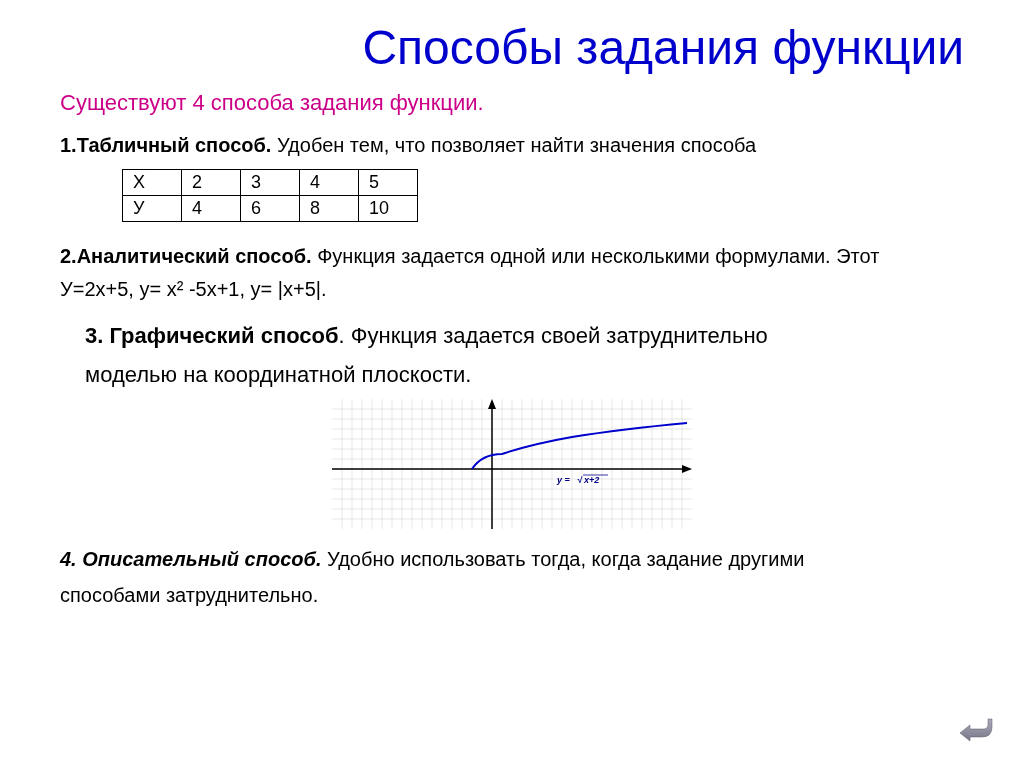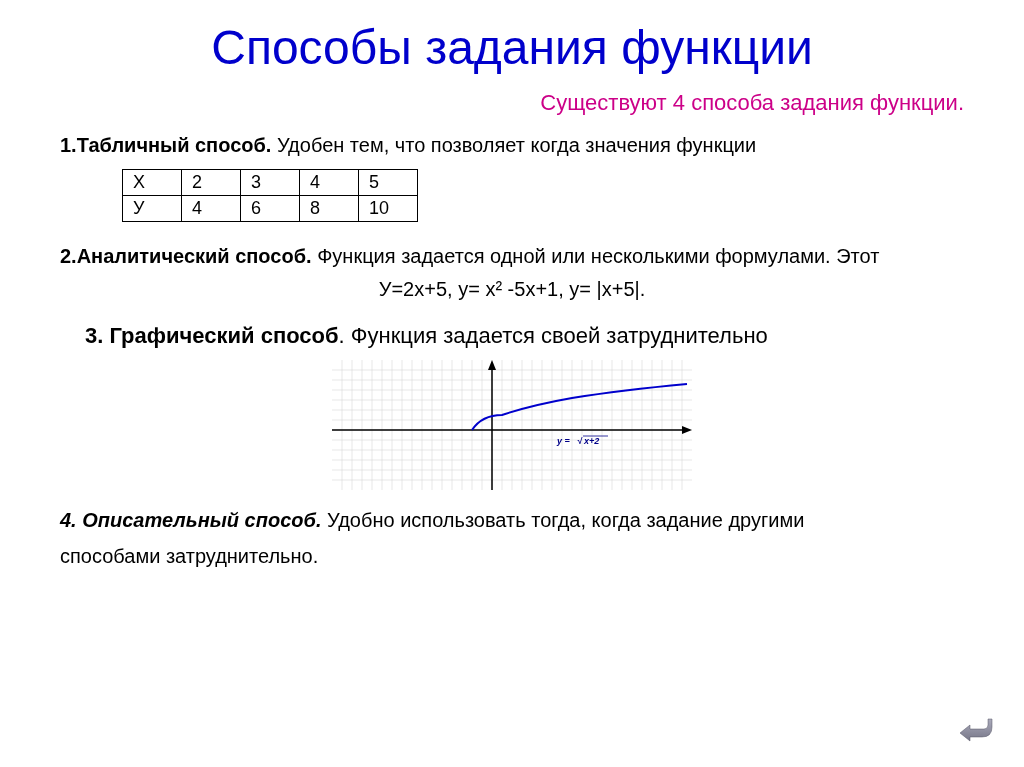--- a/index.html
+++ b/index.html
@@ -15,28 +15,28 @@
   .slide {
     padding: 20px 60px 10px 60px;
     position: relative;
     height: 100%;
     box-sizing: border-box;
   }
   .title {
     color: #0000CC;
     font-size: 48px;
     font-family: Arial, sans-serif;
-    text-align: center;
+    text-align: right;
     margin: 0 0 15px 0;
     font-weight: normal;
   }
   .subtitle {
     color: #CC0088;
     font-size: 22px;
-    text-align: right;
+    text-align: left;
     margin: 0 0 15px 0;
   }
   .method-heading {
     font-weight: bold;
     display: inline;
   }
   .body-text {
     font-size: 20px;
     color: #000;
     line-height: 1.4;
@@ -53,21 +53,21 @@
     margin: 10px 0 20px 62px;
   }
   table.data-table td {
     border: 1px solid #000;
     padding: 2px 10px;
     font-size: 18px;
     min-width: 38px;
     text-align: left;
   }
   .formulas {
-    text-align: center;
+    text-align: left;
     font-size: 20px;
     margin: 4px 0 20px 0;
   }
   .graph-container {
     text-align: center;
     margin: 8px 0 12px 0;
   }
   svg.graph {
     display: inline-block;
   }
@@ -82,21 +82,21 @@
 </head>
 <body>
 
 <div class="slide">
 
   <h1 class="title">Способы задания функции</h1>
 
   <div class="subtitle">Существуют 4 способа задания функции.</div>
 
   <p class="body-text">
-    <span class="method-heading">1.Табличный способ.</span><span> Удобен тем, что позволяет когда значения функции</span>
+    <span class="method-heading">1.Табличный способ.</span><span> Удобен тем, что позволяет найти значения способа</span>
   </p>
 
   <table class="data-table">
     <tbody>
         <tr>
       <td>Х</td>
       <td>2</td>
       <td>3</td>
       <td>4</td>
       <td>5</td>
@@ -112,20 +112,21 @@
     </table>
 
   <p class="body-text">
     <span class="method-heading">2.Аналитический способ.</span><span> Функция задается одной или несколькими формулами. Этот</span>
   </p>
   <p class="formulas">У=2х+5,    у= х² -5х+1,     у= |х+5|.</p>
 
   <p class="body-text bigger" style="padding-left:25px;">
     <span class="method-heading">3. Графический способ</span><span>. Функция задается своей затруднительно</span>
   </p>
+  <p class="body-text bigger" style="padding-left:25px;">моделью на координатной плоскости.</p>
 
   <div class="graph-container">
     <svg class="graph" width="360" height="130" viewBox="0 0 360 130">
 
       <g stroke="#cccccc" stroke-width="0.5">
         <line x1="0" y1="10" x2="360" y2="10"></line>
           <line x1="0" y1="20" x2="360" y2="20"></line>
           <line x1="0" y1="30" x2="360" y2="30"></line>
           <line x1="0" y1="40" x2="360" y2="40"></line>
           <line x1="0" y1="50" x2="360" y2="50"></line>

